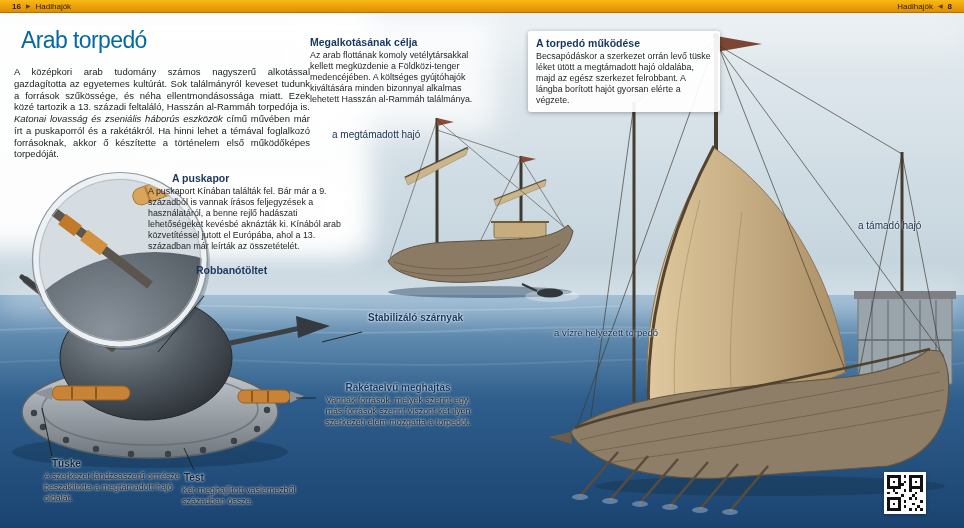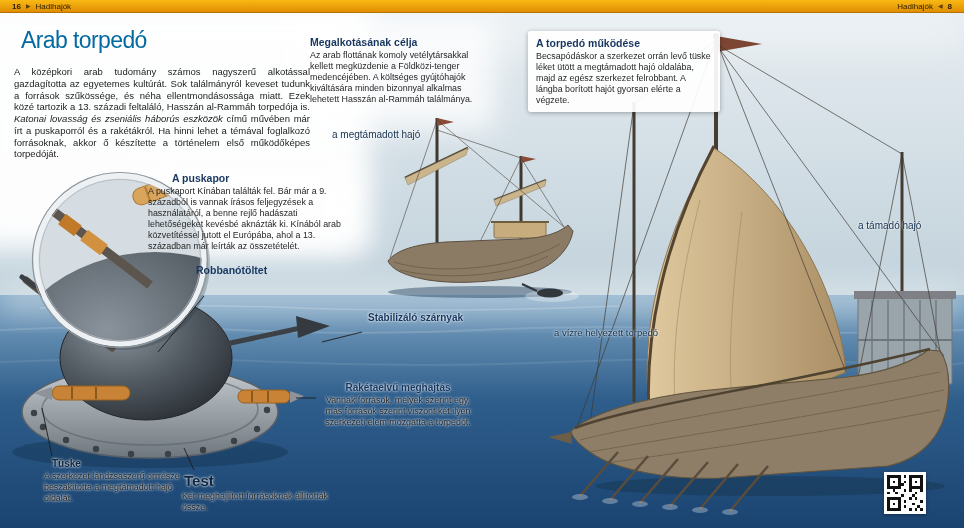--- a/index.html
+++ b/index.html
@@ -34,21 +34,21 @@
   #sec-gunpowder h2 { margin-left:24px; }
   #sec-explosive { left:166px; top:264px; width:170px; }
   #sec-explosive h2 { margin-left:30px; }
   #sec-wings      { left:364px; top:312px; width:126px; }
   #sec-wings h2   { font-size:10px; margin-left:4px; }
   #sec-propulsion { left:318px; top:382px; width:160px; text-align:center; }
   #sec-propulsion h2 { font-size:10px; }
   #sec-spike { left:44px;  top:458px; width:138px; }
   #sec-spike h2 { font-size:10px; margin-left:8px; color:#10243c; }
   #sec-body  { left:182px; top:472px; width:152px; }
-  #sec-body h2 { font-size:15px; margin-left:2px; color:#10243c; }
+  #sec-body h2 { font-size:10px; margin-left:2px; color:#10243c; }
 
   .ship-label { position:absolute; z-index:4; font-size:10px; font-weight:normal;
     color:#14304f; }
   #label-attacked { left:332px; top:129px; }
   #label-attacker { left:858px; top:220px; }
   #label-torpedo  { left:554px; top:303px; font-size:9.5px;margin-top:24px; }
 
   #qr { position:absolute; left:884px; top:472px; width:42px; height:42px;
     background:#fff; padding:3px; z-index:4; box-shadow:0 1px 3px rgba(0,0,0,.35); }
 </style>
@@ -314,21 +314,21 @@
     <p>A szerkezet lándzsaszerű orrrésze beszakította a megtámadott hajó oldalát.</p>
   </div>
 
   <div class="section halo" id="sec-propulsion">
     <h2>Rakétaelvű meghajtás</h2>
     <p>Vannak források, melyek szerint egy, más források szerint viszont két ilyen szerkezeti elem mozgatta a torpedót.</p>
   </div>
 
   <div class="section halo" id="sec-body">
     <h2>Test</h2>
-    <p>Két meghajlított forrásoknak állították össze.</p>
+    <p>Két meghajlított vaslemezből században össze.</p>
   </div>
 
   <div class="ship-label halo-label" id="label-attacked">a megtámadott hajó</div>
   <div class="ship-label halo-label" id="label-attacker">a támadó hajó</div>
   <div class="ship-label halo-label" id="label-torpedo">a vízre helyezett torpedó</div>
 
   <div id="qr">
     <svg width="36" height="36" viewBox="0 0 13 13" shape-rendering="crispEdges">
       <rect x="0" y="0" width="13" height="13" fill="#ffffff"></rect>
       <g fill="#111111">

